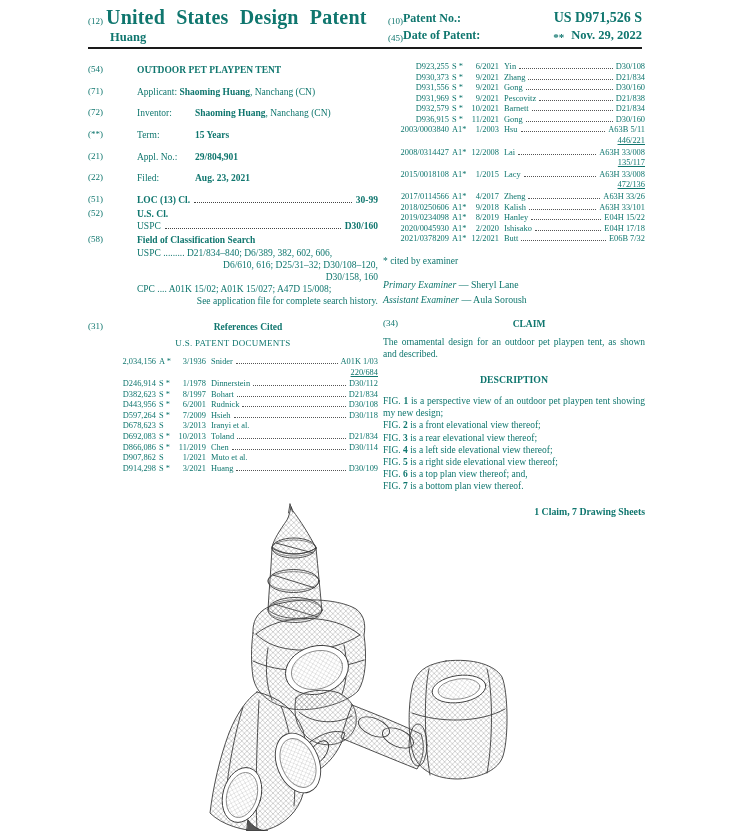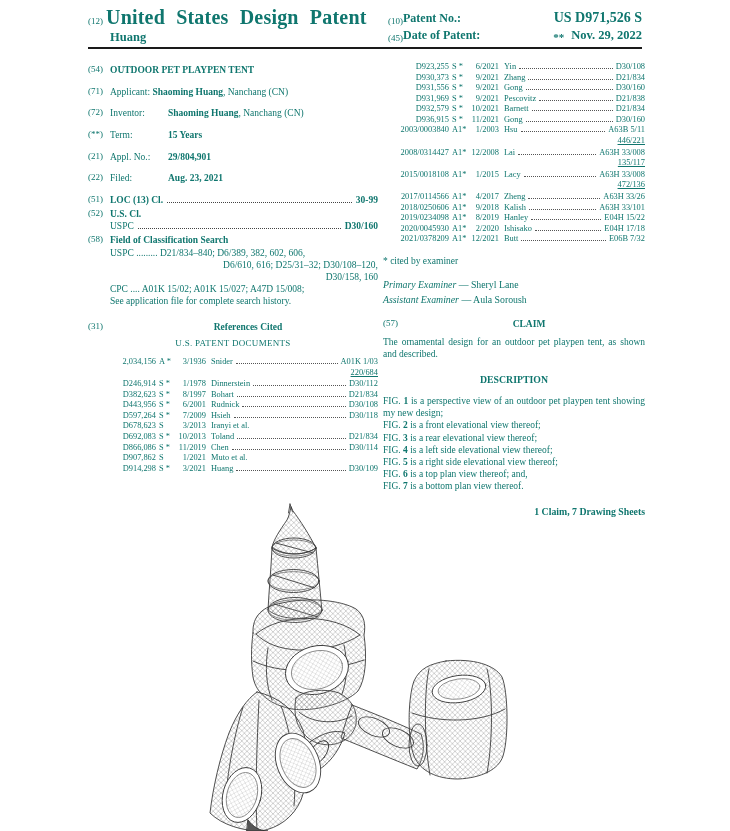--- a/index.html
+++ b/index.html
@@ -18,21 +18,21 @@
   .hdr-row{display:flex;align-items:flex-end;font-size:11px;margin-bottom:2px;}
   .hdr-row .lbl{font-weight:bold;font-size:12px;}
   .hdr-row .val{margin-left:auto;font-weight:bold;font-size:14px;white-space:nowrap;}
   .hdr-row .val2{margin-left:auto;font-weight:bold;font-size:12.5px;white-space:nowrap;}
   .stars{font-size:11px;font-weight:bold;position:relative;top:2px;margin-right:7px;}
   .rule{position:absolute;left:88px;top:47px;width:554px;height:2px;background:#1a1a1a;}
   
   .col-left{position:absolute;left:88px;top:64px;width:290px;font-size:9.5px;line-height:1.28;}
   .col-right{position:absolute;left:383px;top:62px;width:262px;font-size:9.5px;line-height:1.28;}
   .field{display:flex;margin-bottom:9.5px;}
-  .field .tag{width:22px;flex:none;font-size:9px;}
+  .field .tag{width:49px;flex:none;font-size:9px;}
   .field .body{flex:1;min-width:0;}
   .flabel{display:inline-block;width:58px;}
   b{font-weight:bold;}
   .dots{flex:1;border-bottom:1.2px dotted #444;margin:0 4px 2px 4px;min-width:8px;}
   .leader-row{display:flex;align-items:baseline;}
   .tight{margin-bottom:2px;}
   .f58-lines div{white-space:nowrap;}
   
   .sec-head{display:flex;margin:6px 0 4px 0;}
   .sec-head .tag{width:30px;flex:none;font-size:9px;}
@@ -147,21 +147,21 @@
             <div style="text-align: left;">USPC ......... D21/834–840; D6/389, 382, 602, 606,</div>
 
             <div style="text-align: right;">D6/610, 616; D25/31–32; D30/108–120,</div>
 
             <div style="text-align: right;">D30/158, 160</div>
 
             <div style="text-align: left;">CPC .... A01K 15/02; A01K 15/027; A47D 15/008;</div>
 
 
 
-            <div style="text-align: left;">See application file for complete search history.</div>
+            <div style="text-align: right;">See application file for complete search history.</div>
           </div>
       </div>
     </div>
 
     <div class="sec-head" style="margin-top:14px;">
       <span class="tag">(31)</span>
       <span class="ttl">References Cited</span>
     </div>
     <div class="sub-head">U.S. PATENT DOCUMENTS</div>
 
@@ -395,21 +395,21 @@
         </div>
 
       </div>
 
     <div class="examiner-note">* cited by examiner</div>
 
     <div class="exam-line"><i>Primary Examiner</i> <span>—</span> <span>Sheryl Lane</span></div>
     <div class="exam-line"><i>Assistant Examiner</i> <span>—</span> <span>Aula Soroush</span></div>
 
     <div class="sec-head claim-head">
-      <span class="tag">(57)</span>
+      <span class="tag">(34)</span>
       <span class="ttl">CLAIM</span>
     </div>
     <p class="para">The ornamental design for an outdoor pet playpen tent, as shown and described.</p>
 
     <div class="desc-head">DESCRIPTION</div>
 
     <div>
 
         <p class="fig-line"><span>FIG.</span> <b>1</b> <span>is a perspective view of an outdoor pet playpen tent showing my new design;</span></p>
 

